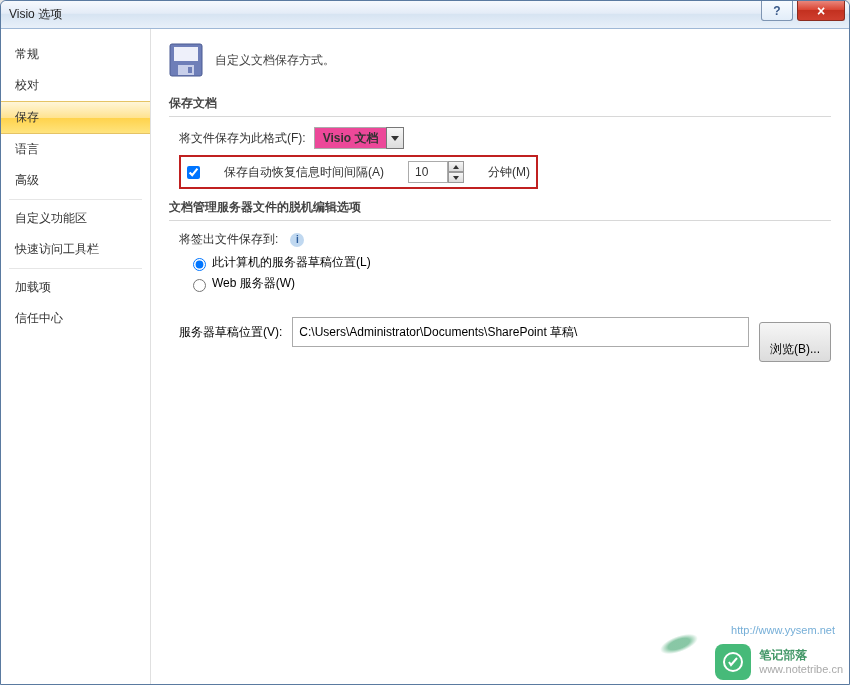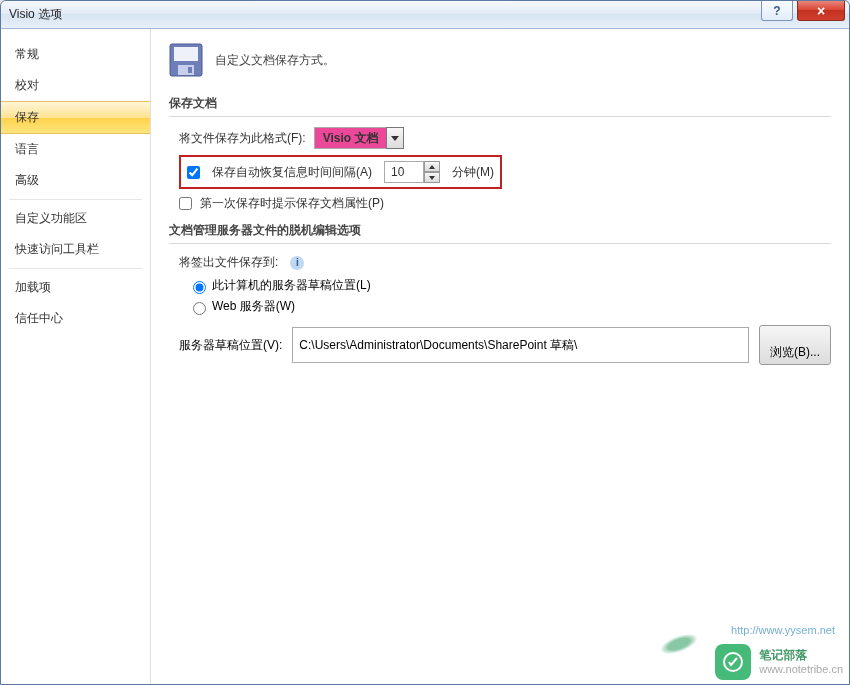--- a/index.html
+++ b/index.html
@@ -29,36 +29,36 @@
 
   .section-title { font-weight: bold; color: #444; padding: 4px 0; border-bottom: 1px solid #d8d8d8; margin-bottom: 10px; margin-top: 6px; }
 
   .row { display: flex; align-items: center; gap: 8px; margin: 6px 0 6px 10px; color: #333; }
 
   .combo { display: inline-flex; align-items: stretch; height: 22px; }
   .combo .text { border: 1px solid #ababab; border-right: none; padding: 2px 8px; background: #ec4899; min-width: 72px; display:flex; align-items:center;font-weight:bold;}
   .combo .btn { width: 18px; border: 1px solid #777; background: linear-gradient(to bottom,#f6f6f6,#dcdcdc); display:flex; align-items:center; justify-content:center; }
   .tri { width:0; height:0; border-left:4px solid transparent; border-right:4px solid transparent; border-top:5px solid #333; }
 
-  .highlight { border: 2px solid #c02020; padding: 4px 6px; display: inline-flex; align-items: center; gap: 12px; }
+  .highlight { border: 2px solid #c02020; padding: 4px 6px; display: inline-flex; align-items: center; gap: 24px; }
   input[type=checkbox] { width: 13px; height: 13px; }
   .spinner { display:inline-flex; height:22px; }
   .spinner .val { border:1px solid #ababab; width:40px; padding:2px 6px; background:#fff; display:flex; align-items:center; }
   .spinner .updown { display:flex; flex-direction:column; }
   .spinner .sb { width:16px; flex:1; border:1px solid #9a9a9a; background:linear-gradient(to bottom,#f6f6f6,#dcdcdc); display:flex; align-items:center; justify-content:center; }
   .tri-up { width:0;height:0;border-left:3px solid transparent;border-right:3px solid transparent;border-bottom:4px solid #333;}
   .tri-dn { width:0;height:0;border-left:3px solid transparent;border-right:3px solid transparent;border-top:4px solid #333;}
 
   .radio-row { display:flex; align-items:flex-end; gap:6px; margin:4px 0 4px 24px; }
   input[type=radio] { width:13px; height:13px; }
   .info { display:inline-block; width:14px; height:14px; border-radius:50%; background:#c0d8f0; color:#2a5a9a; font-size:10px; text-align:center; line-height:14px; font-weight:bold; margin-left:4px;}
 
   .path-row { display:flex; align-items:center; gap:10px; margin:10px 0 6px 10px; }
-  .path-input { flex:1; border:1px solid #ababab; padding:3px 6px; background:#fff; height:36px; }
-  .browse { height:40px; padding:18px 10px; border:1px solid #9a9a9a; background:linear-gradient(to bottom,#f6f6f6,#dcdcdc); border-radius:3px; }
+  .path-input { flex:1; border:1px solid #ababab; padding:3px 6px; background:#fff; height:30px; }
+  .browse { height:40px; padding:18px 10px; border:1px solid #9a9a9a; background:linear-gradient(to bottom,#f6f6f6,#dcdcdc); border-radius:3px;margin-top:20px; }
 
   .watermark { position:absolute; right:6px; bottom:4px; display:flex; align-items:center; gap:8px; opacity:0.9; }
   .wm-icon { width:36px; height:36px; border-radius:8px; background:#33b36b; display:flex; align-items:center; justify-content:center; }
   .wm-text { color:#2e8c57; font-weight:bold; line-height:1.1; }
   .wm-text .sub { font-size:11px; color:#a0a0a0; font-weight:normal; }
   .wm-url { position:absolute; right:14px; bottom:48px; color:#5da0d0; font-size:11px; opacity:.85;}
   .wm-leaf { position:absolute; right:150px; bottom:32px; width:40px; height:16px; background:radial-gradient(ellipse at center,#3aa26a 40%, transparent 70%); transform:rotate(-20deg); opacity:.6;}
 </style>
 </head>
 <body>
@@ -129,24 +129,20 @@
                 </div>
               <div class="sb">
                   <div class="tri-dn"></div>
                 </div>
             </div>
           </div>
           <span class="label">分钟(M)</span>
         </div>
       </div>
 
-      <div class="row">
-        <input type="checkbox" style="">
-        <span class="label">第一次保存时提示保存文档属性(P)</span>
-      </div>
 
       <div class="section-title">文档管理服务器文件的脱机编辑选项</div>
 
       <div class="row">
         <span class="label">将签出文件保存到:</span>
         <span class="info">i</span>
       </div>
       <div class="radio-row">
         <input type="radio" name="loc" checked="" style="">
         <span>此计算机的服务器草稿位置(L)</span>

